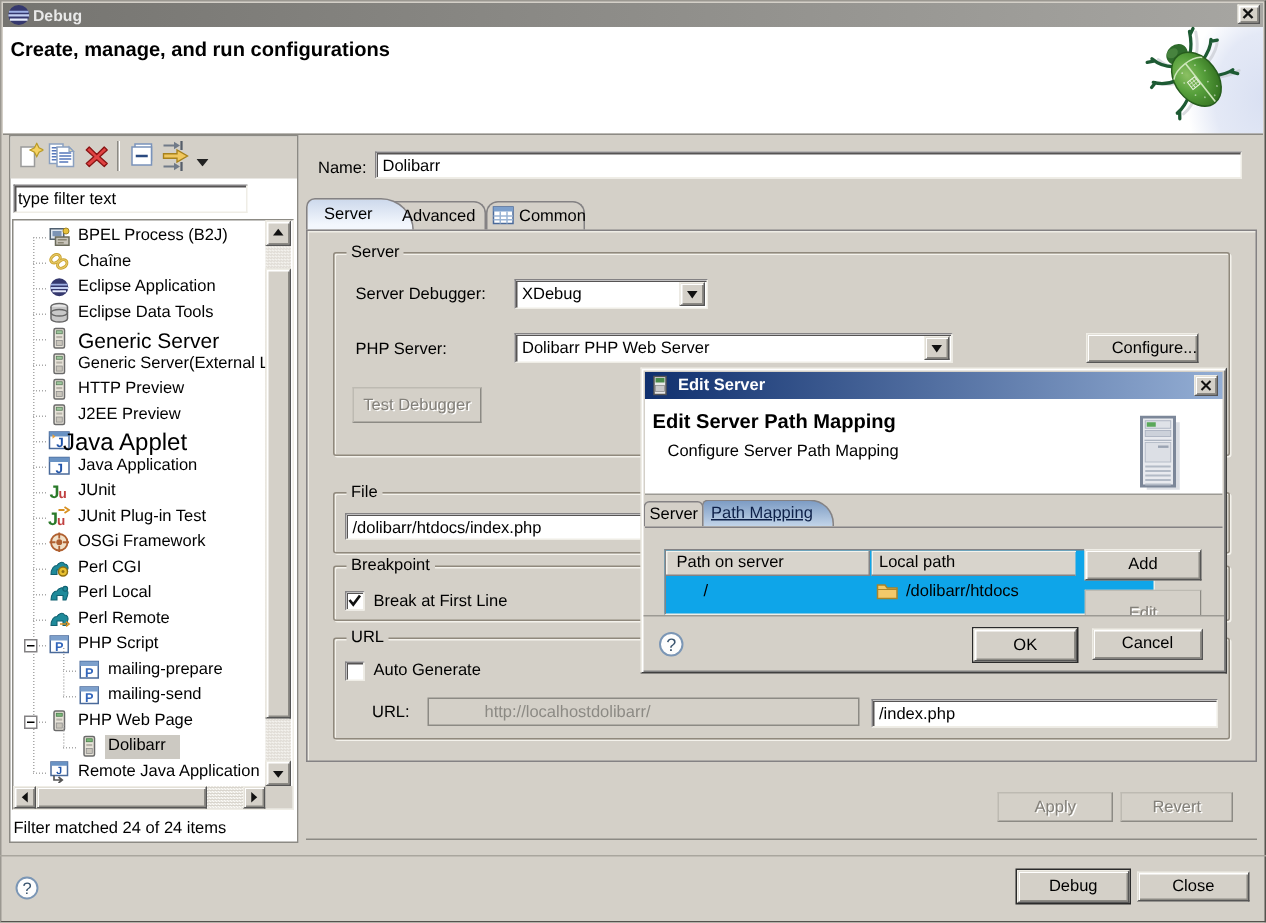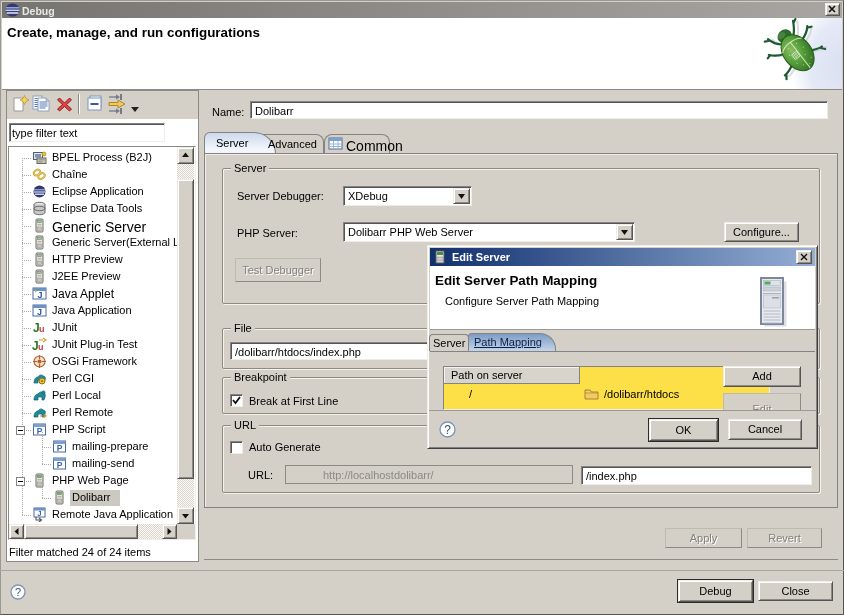--- a/index.html
+++ b/index.html
@@ -207,21 +207,21 @@
         <rect x="5.5" y="9" width="4" height="3.4" fill="#c9c5bb" stroke="#8a8a8a" stroke-width=".5"></rect>
       </svg></div>
     <div style="position:absolute;left:43px;top:123px;font-size:11px;white-space:nowrap;">J2EE Preview</div>
     <div style="position:absolute;left:13px;top:147px;width:10px;height:1px;background-image:linear-gradient(to right,#a8a8a8 1px,transparent 1px);background-size:2px 1px;"></div>
     <div style="position:absolute;left:23px;top:139px;width:15px;height:15px;"><svg width="15" height="15" viewBox="0 0 15 15">
         <rect x="1" y="2" width="13" height="11" fill="#fff" stroke="#4a6a9a"></rect>
         <rect x="1" y="2" width="13" height="3" fill="#6a93c4"></rect>
         <path d="M3 3.5 l2 1.5 -2 1.5" fill="#e8a13c"></path>
         <text x="8" y="12" font-size="9" font-weight="bold" fill="#2255aa" text-anchor="middle" font-family="Liberation Serif">J</text>
       </svg></div>
-    <div style="position:absolute;left:43px;top:140px;font-size:12px;white-space:nowrap;">Java Applet</div>
+    <div style="position:absolute;left:33px;top:140px;font-size:16px;white-space:nowrap;">Java Applet</div>
     <div style="position:absolute;left:13px;top:164px;width:10px;height:1px;background-image:linear-gradient(to right,#a8a8a8 1px,transparent 1px);background-size:2px 1px;"></div>
     <div style="position:absolute;left:23px;top:156px;width:15px;height:15px;"><svg width="15" height="15" viewBox="0 0 15 15">
         <rect x="1" y="2" width="13" height="11" fill="#fff" stroke="#4a6a9a"></rect>
         <rect x="1" y="2" width="13" height="3" fill="#6a93c4"></rect>
         <text x="7.5" y="12" font-size="9" font-weight="bold" fill="#2255aa" text-anchor="middle" font-family="Liberation Serif">J</text>
       </svg></div>
     <div style="position:absolute;left:43px;top:157px;font-size:11px;white-space:nowrap;">Java Application</div>
     <div style="position:absolute;left:13px;top:181px;width:10px;height:1px;background-image:linear-gradient(to right,#a8a8a8 1px,transparent 1px);background-size:2px 1px;"></div>
     <div style="position:absolute;left:23px;top:173px;width:15px;height:15px;"><svg width="15" height="15" viewBox="0 0 15 15">
         <text x="1" y="12" font-size="12" font-weight="bold" fill="#2a7a2a" font-family="Liberation Serif">J</text>
@@ -353,41 +353,41 @@
   <div class="abs" style="left:54px;top:2px;width:66px;height:20px;background:#d4d0c8;border:1px solid #848284;border-bottom:none;border-left:none;border-radius:0 8px 0 0;"></div>
   <div class="abs" style="left:120px;top:2px;width:66px;height:20px;background:#d4d0c8;border:1px solid #848284;border-bottom:none;border-radius:8px 8px 0 0;"></div>
   <div class="abs" style="left:0;top:0;width:72px;height:22px;background:linear-gradient(to bottom,#cdd9ec,#f3f7fd 80%);border:1px solid #848284;border-bottom:none;border-radius:7px 26px 0 0;"></div>
   <div class="abs" style="left:12px;top:5px;font-size:11px;">Server</div>
   <div class="abs" style="left:64px;top:6px;font-size:11px;">Advanced</div>
   <div class="abs" style="left:124px;top:5px;width:15px;height:14px;"><svg width="15" height="14" viewBox="0 0 15 14">
         <rect x="1" y="1" width="13" height="11" fill="#fff" stroke="#4a6a9a"></rect>
         <rect x="1" y="1" width="13" height="3" fill="#7da0cc"></rect>
         <path d="M1 7 h13 M1 9.5 h13 M5.5 4 v8 M10 4 v8" stroke="#9ab4d4" stroke-width="1"></path>
       </svg></div>
-  <div class="abs" style="left:142px;top:6px;font-size:14px;">Common</div>
+  <div class="abs" style="left:142px;top:6px;font-size:11px;">Common</div>
 </div>
 
 <div class="abs" style="left:204px;top:153px;width:634px;height:355px;border:1px solid #848284;background:#d4d0c8;box-shadow:inset 1px 1px 0 #efede6;"></div>
 
 <div class="abs grp" style="left:222px;top:168px;width:598px;height:136px;"></div>
 <div class="abs" style="left:231px;top:162px;background:#d4d0c8;padding:0 3px;">Server</div>
 <div class="abs" style="left:237px;top:190px;">Server Debugger:</div>
 <div class="abs sunk" style="left:343px;top:186px;width:129px;height:20px;"></div>
 <div class="abs" style="left:348px;top:190px;">XDebug</div>
 <div class="abs btn" style="left:453px;top:188px;width:17px;height:16px;"><svg width="15" height="14" viewBox="0 0 15 14">
       <path d="M4 5 h7 l-3.5 5 z" fill="#111"></path>
     </svg></div>
 <div class="abs" style="left:237px;top:227px;">PHP Server:</div>
 <div class="abs sunk" style="left:343px;top:222px;width:292px;height:20px;"></div>
 <div class="abs" style="left:348px;top:226px;">Dolibarr PHP Web Server</div>
 <div class="abs btn" style="left:616px;top:224px;width:17px;height:16px;"><svg width="15" height="14" viewBox="0 0 15 14">
       <path d="M4 5 h7 l-3.5 5 z" fill="#111"></path>
     </svg></div>
 <div class="abs btn" style="left:644px;top:222px;width:75px;height:20px;line-height:18px;margin-top:40px;">New</div>
-<div class="abs btn" style="left:724px;top:222px;width:75px;height:20px;line-height:18px;">Configure...</div>
+<div class="abs btn" style="left:724px;top:222px;width:75px;height:20px;line-height:18px;text-align:right;">Configure...</div>
 <div class="abs btn dis" style="left:235px;top:258px;width:86px;height:24px;line-height:22px;border-color:#bdbab2 #8c8a84 #8c8a84 #bdbab2;box-shadow:none;">Test Debugger</div>
 
 <div class="abs grp" style="left:222px;top:328px;width:598px;height:41px;"></div>
 <div class="abs" style="left:231px;top:322px;background:#d4d0c8;padding:0 3px;">File</div>
 <div class="abs sunk" style="left:230px;top:342px;width:582px;height:18px;"></div>
 <div class="abs" style="left:235px;top:346px;">/dolibarr/htdocs/index.php</div>
 
 <div class="abs grp" style="left:222px;top:377px;width:598px;height:37px;"></div>
 <div class="abs" style="left:231px;top:371px;background:#d4d0c8;padding:0 3px;text-align:right;">Breakpoint</div>
 <div class="abs sunk" style="left:230px;top:394px;width:13px;height:13px;"><svg width="11" height="11" viewBox="0 0 11 11">
@@ -445,22 +445,23 @@
 <path d="M4.5 34 h17 M4.5 37 h17 M4.5 40 h17 M4.5 43 h17 M4.5 46 h17" stroke="#b2bac6" stroke-width="1.2"></path>
 </svg>
 </div>
 
 <div class="abs" style="left:429px;top:334px;width:40px;height:17px;background:#d4d0c8;border:1px solid #848284;border-bottom:none;border-radius:4px 4px 0 0;"></div>
 <div class="abs" style="left:433px;top:337px;">Server</div>
 <div class="abs" style="left:468px;top:333px;width:88px;height:18px;background:linear-gradient(to bottom,#7d9cc4,#c3d5e9);border:1px solid #848284;border-bottom:none;border-radius:4px 16px 0 0;"></div>
 <div class="abs" style="left:474px;top:336px;color:#0d2048;text-decoration:underline;">Path Mapping</div>
 <div class="abs" style="left:430px;top:351px;width:385px;height:60px;border-top:1px solid #848284;background:#d4d0c8;"></div>
 
-<div class="abs" style="left:443px;top:366px;width:327px;height:44px;background:#fde047;border:1px solid;border-color:#848284 #efede6 #efede6 #848284;overflow:hidden;">
+<div class="abs" style="left:443px;top:366px;width:327px;height:44px;background:#0ea5e9;border:1px solid;border-color:#848284 #efede6 #efede6 #848284;overflow:hidden;">
   <div style="position:absolute;left:0;top:0;width:136px;height:17px;background:#d8d4cc;border-right:1px solid #848284;border-bottom:1px solid #848284;box-shadow:inset 1px 1px 0 #f4f2ec;padding:2px 0 0 7px;">Path on server</div>
+  <div style="position:absolute;left:137px;top:0;width:136px;height:17px;background:#d8d4cc;border-bottom:1px solid #848284;box-shadow:inset 1px 1px 0 #f4f2ec;padding:2px 0 0 5px;">Local path</div>
   <div style="position:absolute;left:25px;top:21px;">/</div>
   <div style="position:absolute;left:140px;top:20px;width:15px;height:13px;"><svg width="15" height="13" viewBox="0 0 15 13">
         <path d="M1 3 h5 l1.5 2 H14 v7 H1 z" fill="#f4c96a" stroke="#a8842a"></path>
         <path d="M1 6 h13" stroke="#a8842a" stroke-width=".7"></path>
       </svg></div>
   <div style="position:absolute;left:160px;top:21px;">/dolibarr/htdocs</div>
 </div>
 
 <div class="abs btn" style="left:723px;top:366px;width:78px;height:21px;line-height:19px;">Add</div>
 <div class="abs" style="left:723px;top:393px;width:78px;height:17px;overflow:hidden;">

